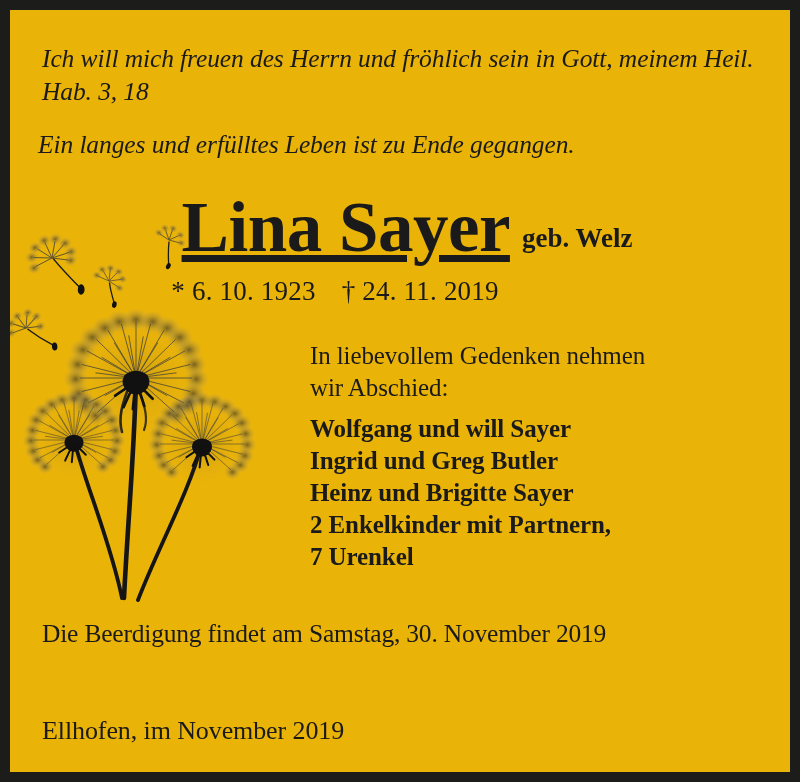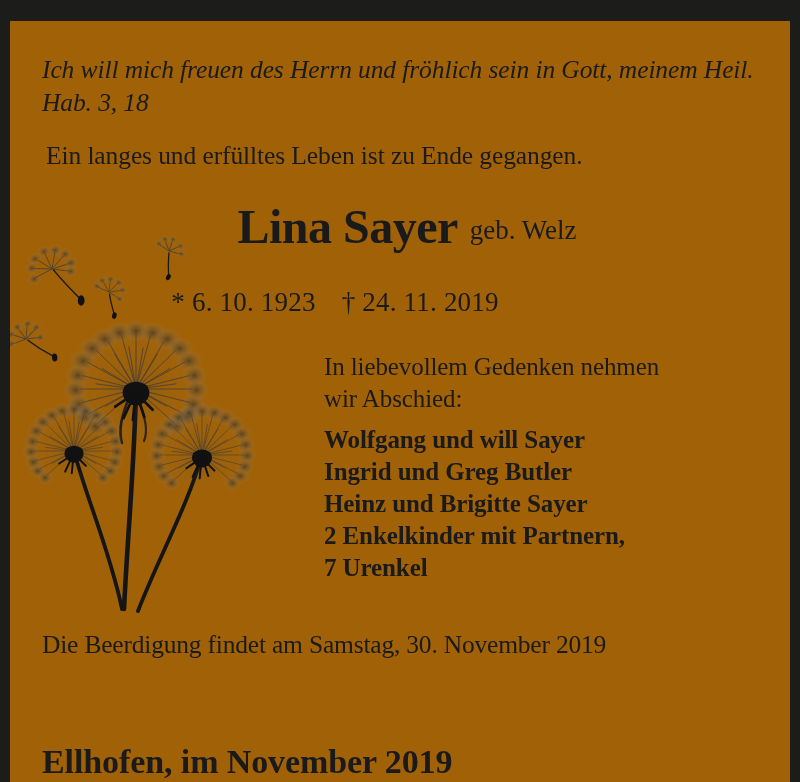--- a/index.html
+++ b/index.html
@@ -21,23 +21,22 @@
     height: 782px;
     box-sizing: border-box;
     background: #1c1c1a;      
     padding: 10px;            
   }
 
   #sheet {
     position: relative;
     width: 100%;
     height: 100%;
-    background: #a16207;
+    background: #eab308;
     overflow: hidden;
-    margin-top: 11px;
   }
 
   
   #dandelion {
     position: absolute;
     left: -4px;
     top: 208px;
     width: 268px;
     height: 392px;
     pointer-events: none;
@@ -52,70 +51,72 @@
     width: 730px;
     font-style: italic;
     font-size: 25.5px;
     line-height: 33px;
     letter-spacing: -0.1px;
     color: #1a1a1a;
   }
 
   .lead {
     position: absolute;
-    left: 36px;
+    left: 28px;
     top: 118px;
     width: 720px;
     font-size: 25.5px;
     line-height: 33px;
     letter-spacing: -0.1px;
+    font-style: italic;
   }
 
   .name-block {
     position: absolute;
     left: 0;
     top: 182px;
     width: 780px;
     text-align: center;
   }
   .name-row {
     display: inline-block;
     white-space: nowrap;
     margin-left: 14px;
   }
   .name {
-    font-size: 48px;
+    font-size: 71px;
     font-weight: bold;
     letter-spacing: -0.5px;
     line-height: 1;
+    text-decoration: underline;
   }
   .nee {
     font-size: 27px;
-    font-weight: normal;
+    font-weight: bold;
     letter-spacing: 0;
     padding-left: 12px;
     position: relative;
     top: -4px;
   }
 
   .dates {
     position: absolute;
     left: 0;
     top: 264px;
     width: 650px;
     text-align: center;
     font-size: 27px;
     line-height: 34px;
     letter-spacing: 0.2px;
   }
   .dates .gap { display: inline-block; width: 26px; }
 
   .memorial {
     position: absolute;
-    left: 314px;
+    left: 300px;
     top: 330px;
     width: 430px;
     font-size: 25px;
     line-height: 32px;
     letter-spacing: -0.1px;
   }
   .memorial .intro { font-weight: normal; }
   .memorial .survivors {
     font-weight: bold;
     margin-top: 9px;
@@ -130,26 +131,25 @@
     width: 740px;
     font-size: 25.5px;
     line-height: 33px;
     letter-spacing: -0.2px;
   }
   .funeral b { font-weight: bold; }
 
   .place {
     position: absolute;
     left: 32px;
-    top: 724px;
+    top: 704px;
     width: 500px;
-    font-size: 34px;
+    font-size: 26px;
     line-height: 33px;
     letter-spacing: -0.1px;
-    font-weight: bold;
   }
 </style>
 </head>
 <body>
 
 <div id="notice">
   <div id="sheet">
 
     <div id="dandelion">
       <svg viewBox="0 0 268 392" xmlns="http://www.w3.org/2000/svg" aria-hidden="true">

